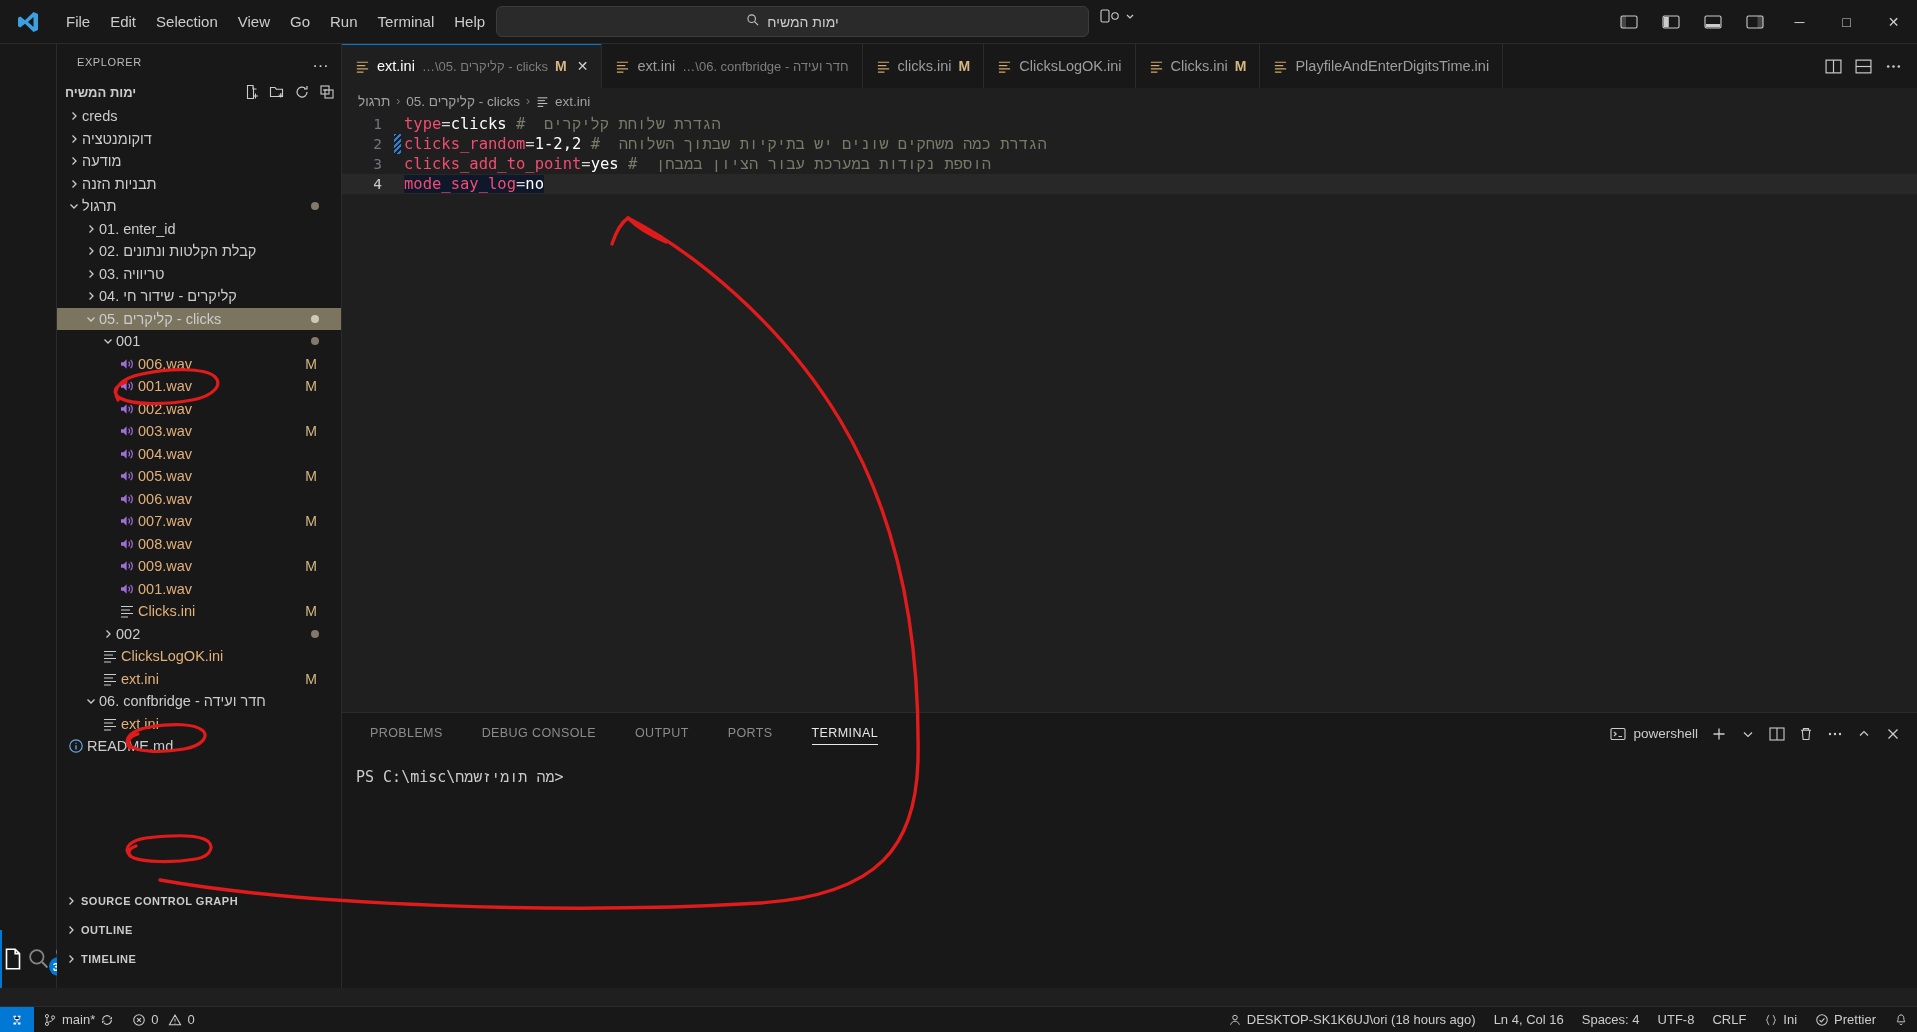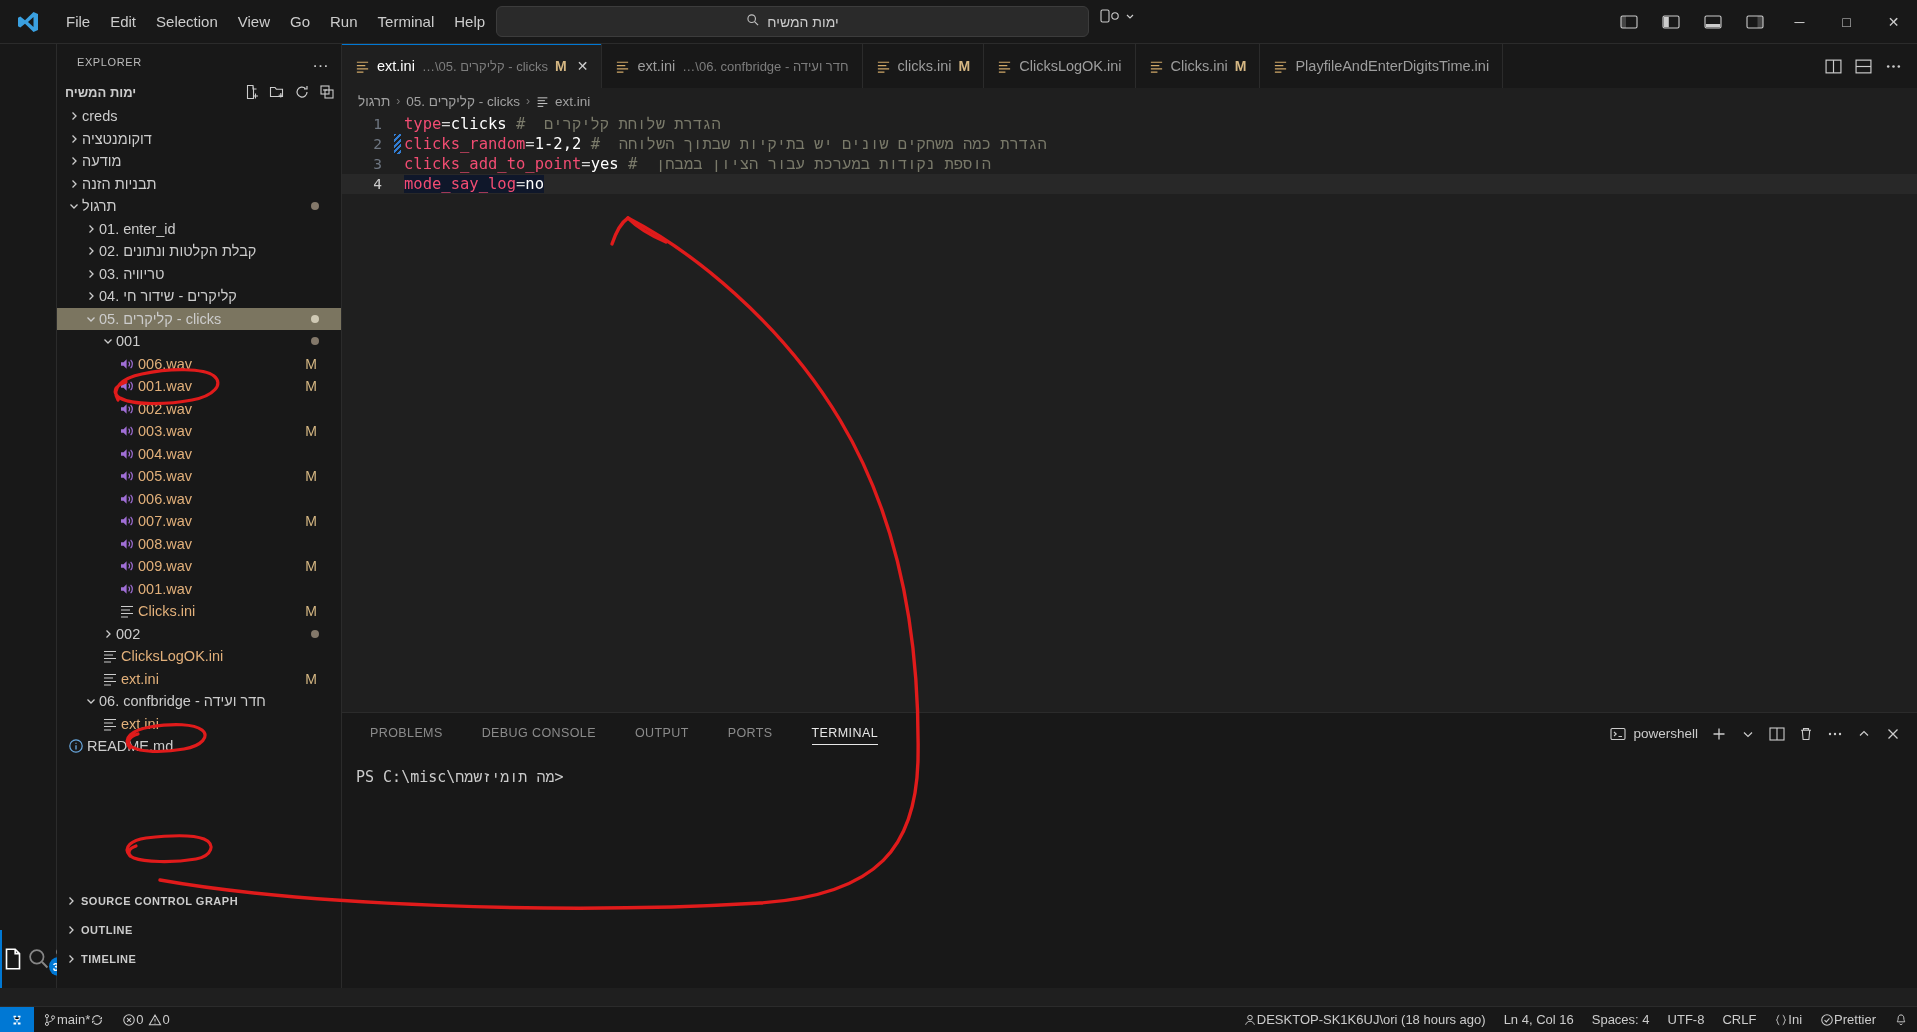--- a/index.html
+++ b/index.html
@@ -174,21 +174,21 @@
   .panel-actions svg { width:16px; height:16px; }
   .term-body { padding:14px 0 0 14px; font-family:"DejaVu Sans Mono","Liberation Mono",monospace;
                font-size:15px; color:#cccccc; }
 
   
   .statusbar {
     position:absolute; left:0; bottom:0; width:1917px; height:26px; background:#181818;
     display:flex; align-items:center; font-size:13px; color:#cccccc; border-top:1px solid #2b2b2b;
   }
   .sb-remote { width:34px; height:26px; background:#0078d4; display:flex;align-items:center;justify-content:center; color:#fff;}
-  .st { padding:0 9px; height:26px; display:flex; align-items:center; cursor:pointer; }
+  .st { padding:0 9px; height:26px; display:flex; align-items:center; gap:5px; cursor:pointer; }
   .st-right { margin-left:auto; display:flex; align-items:center; }
   .st svg { width:14px; height:14px; }
 
   
   .annot { position:absolute; left:0; top:0; width:1917px; height:1032px; pointer-events:none; }
 </style>
 </head>
 <body>
 
 <div id="root">

